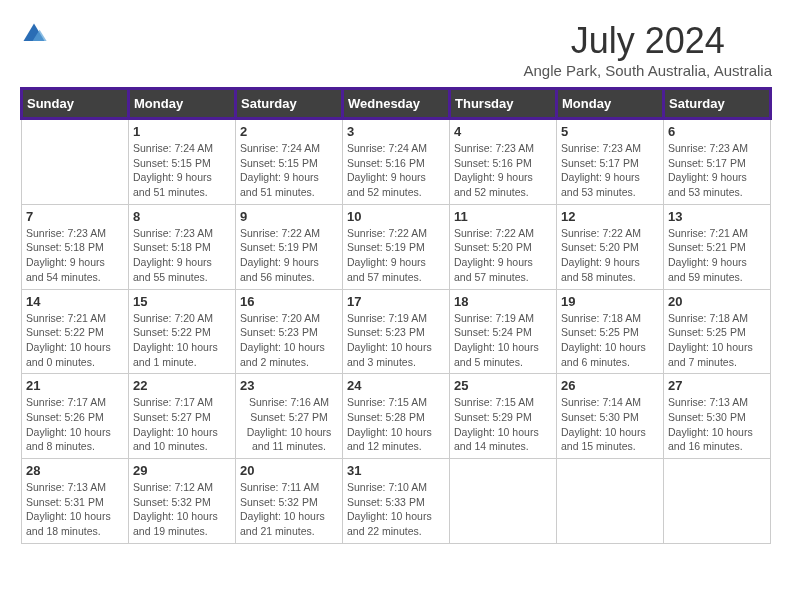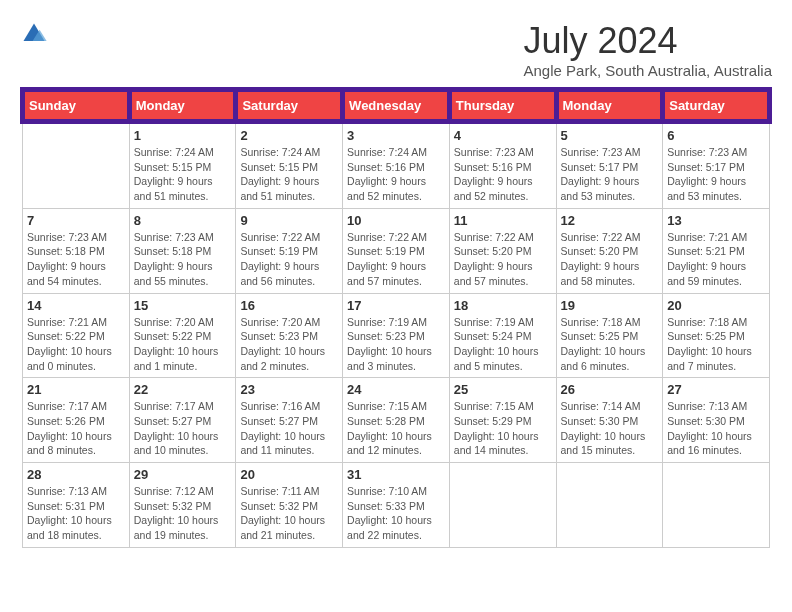--- a/index.html
+++ b/index.html
@@ -28,45 +28,45 @@
       line-height: 1.1;
     }
     .logo-general { color: #333; }
     .logo-blue { color: #1a6faf; }
     .logo-icon {
       width: 28px;
       height: 28px;
       margin-right: 4px;
     }
     .title-block {
-      text-align: left;
+      text-align: center;
       margin-left: 34px;
     }
     .month-title {
       font-size: 36px;
       color: #333;
       font-weight: normal;
     }
     .location {
       font-size: 15px;
       color: #555;
     }
     .calendar {
       width: 100%;
       border-collapse: collapse;
       font-size: 11px;
     }
     .calendar th {
-      background-color: #ef4444;
+      background-color: #404040;
       color: #fff;
       padding: 6px 4px;
       text-align: left;
       font-size: 13px;
       font-weight: bold;
-      border: 5px solid #4c1d95;
+      border: 3px solid #4c1d95;
     }
     .calendar td {
       border: 1px solid #ccc;
       vertical-align: top;
       padding: 4px;
       width: calc(100% / 7);
       min-height: 80px;
       background: #fff;
     }
     .calendar td.empty {
@@ -276,21 +276,21 @@
         </td>
         <td>
           <div class="day-number">22</div>
           <div class="day-info" style="white-space: pre-line;">Sunrise: 7:17 AM
 Sunset: 5:27 PM
 Daylight: 10 hours
 and 10 minutes.</div>
         </td>
         <td>
           <div class="day-number">23</div>
-          <div class="day-info" style="white-space: pre-line;">Sunrise: 7:16 AM
+          <div class="day-info" style="white-space: pre-line; text-align: center;">Sunrise: 7:16 AM
 Sunset: 5:27 PM
 Daylight: 10 hours
 and 11 minutes.</div>
         </td>
         <td>
           <div class="day-number">24</div>
           <div class="day-info" style="white-space: pre-line;">Sunrise: 7:15 AM
 Sunset: 5:28 PM
 Daylight: 10 hours
 and 12 minutes.</div>

